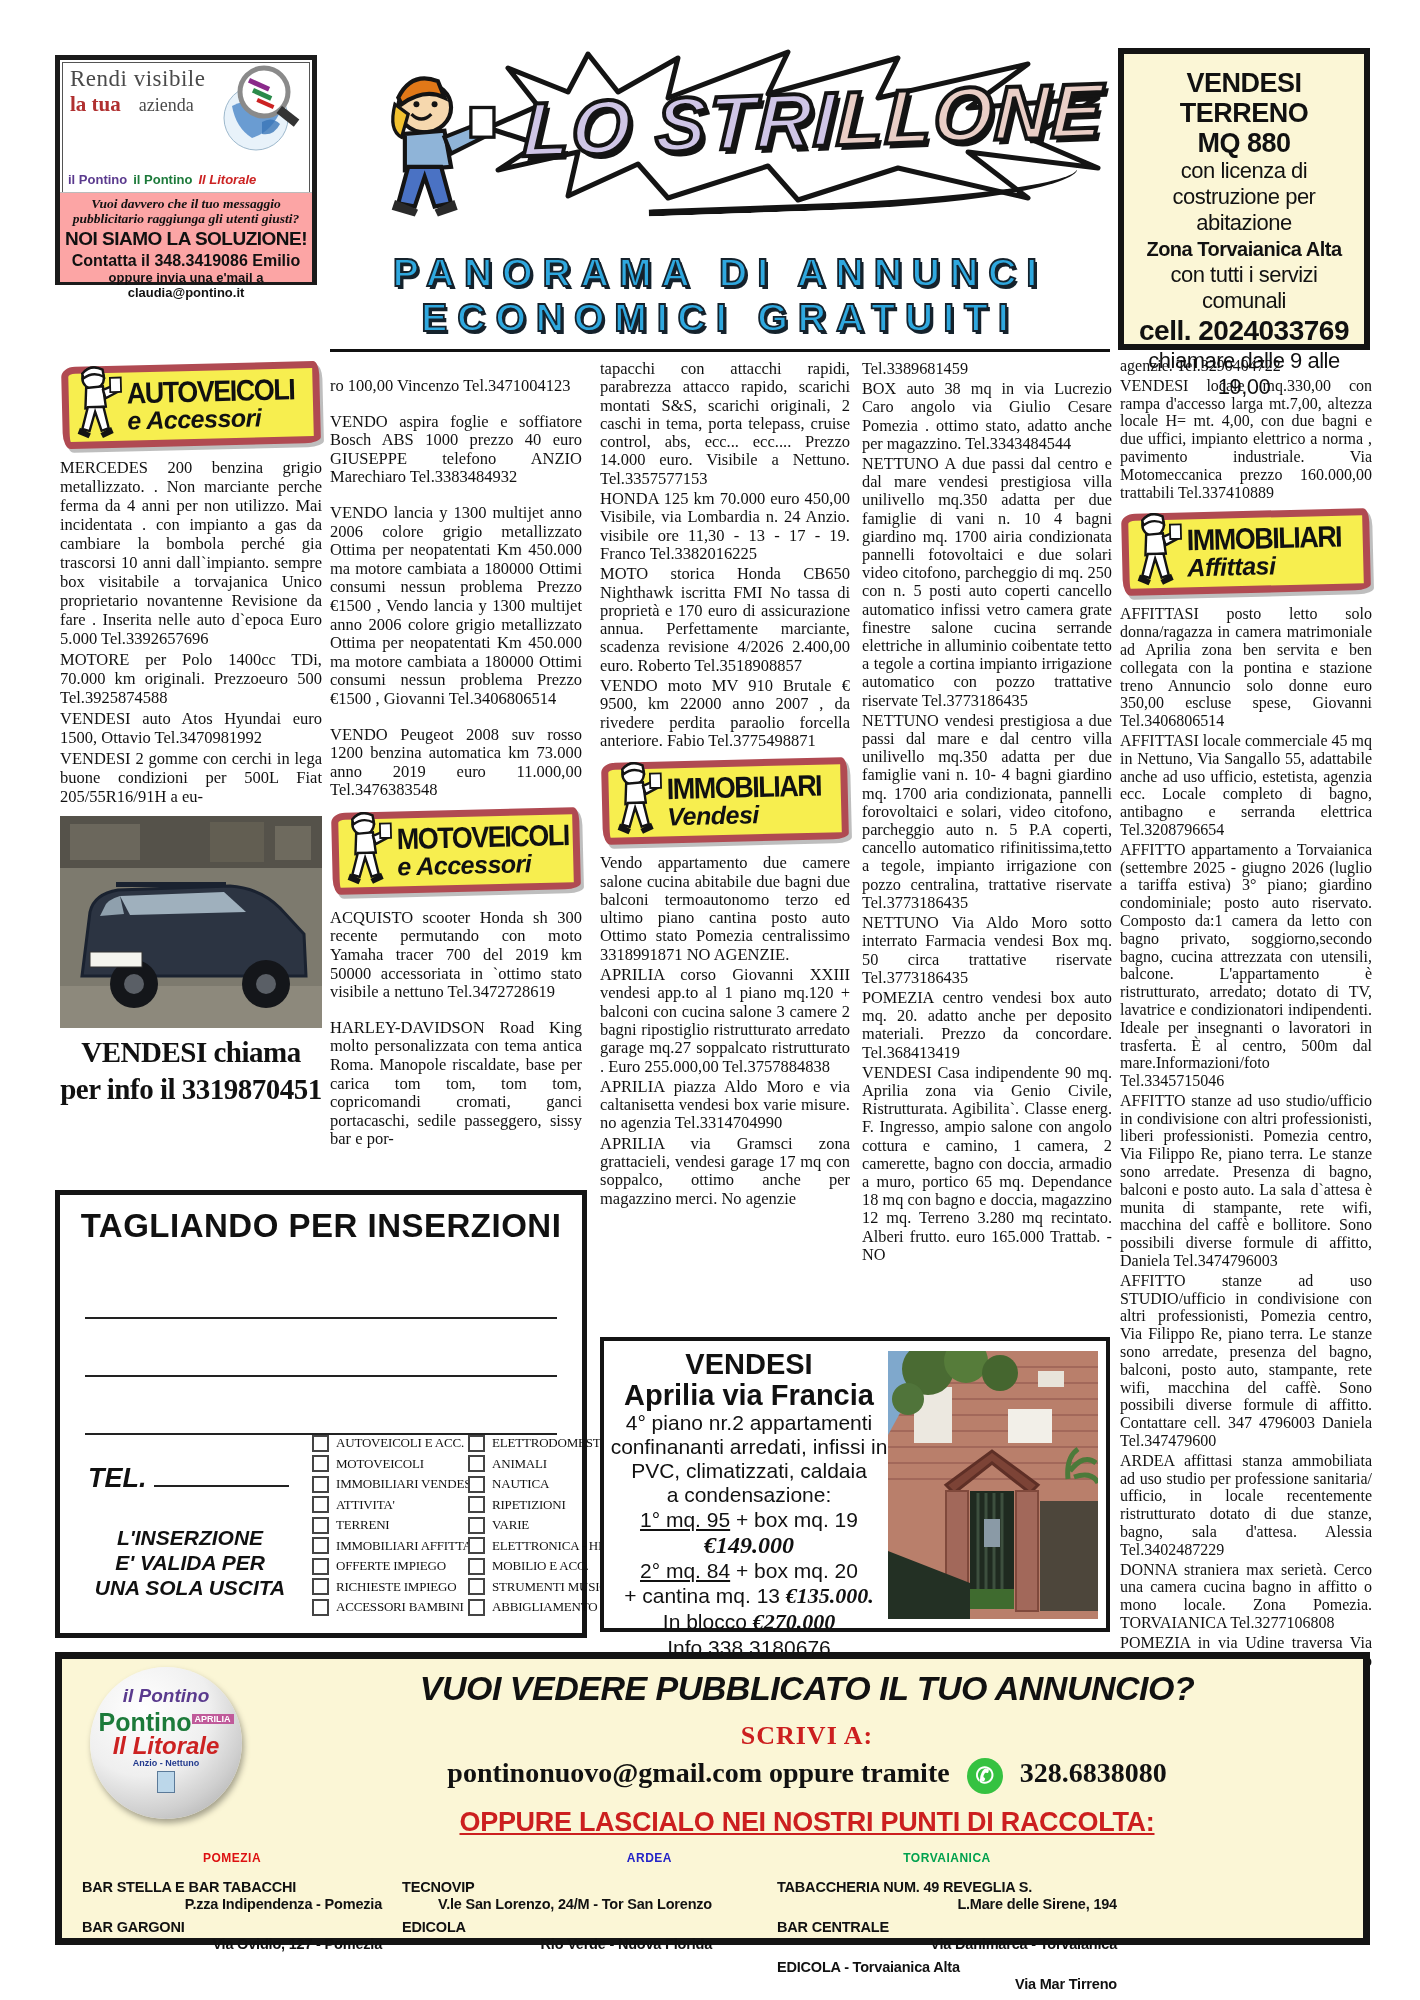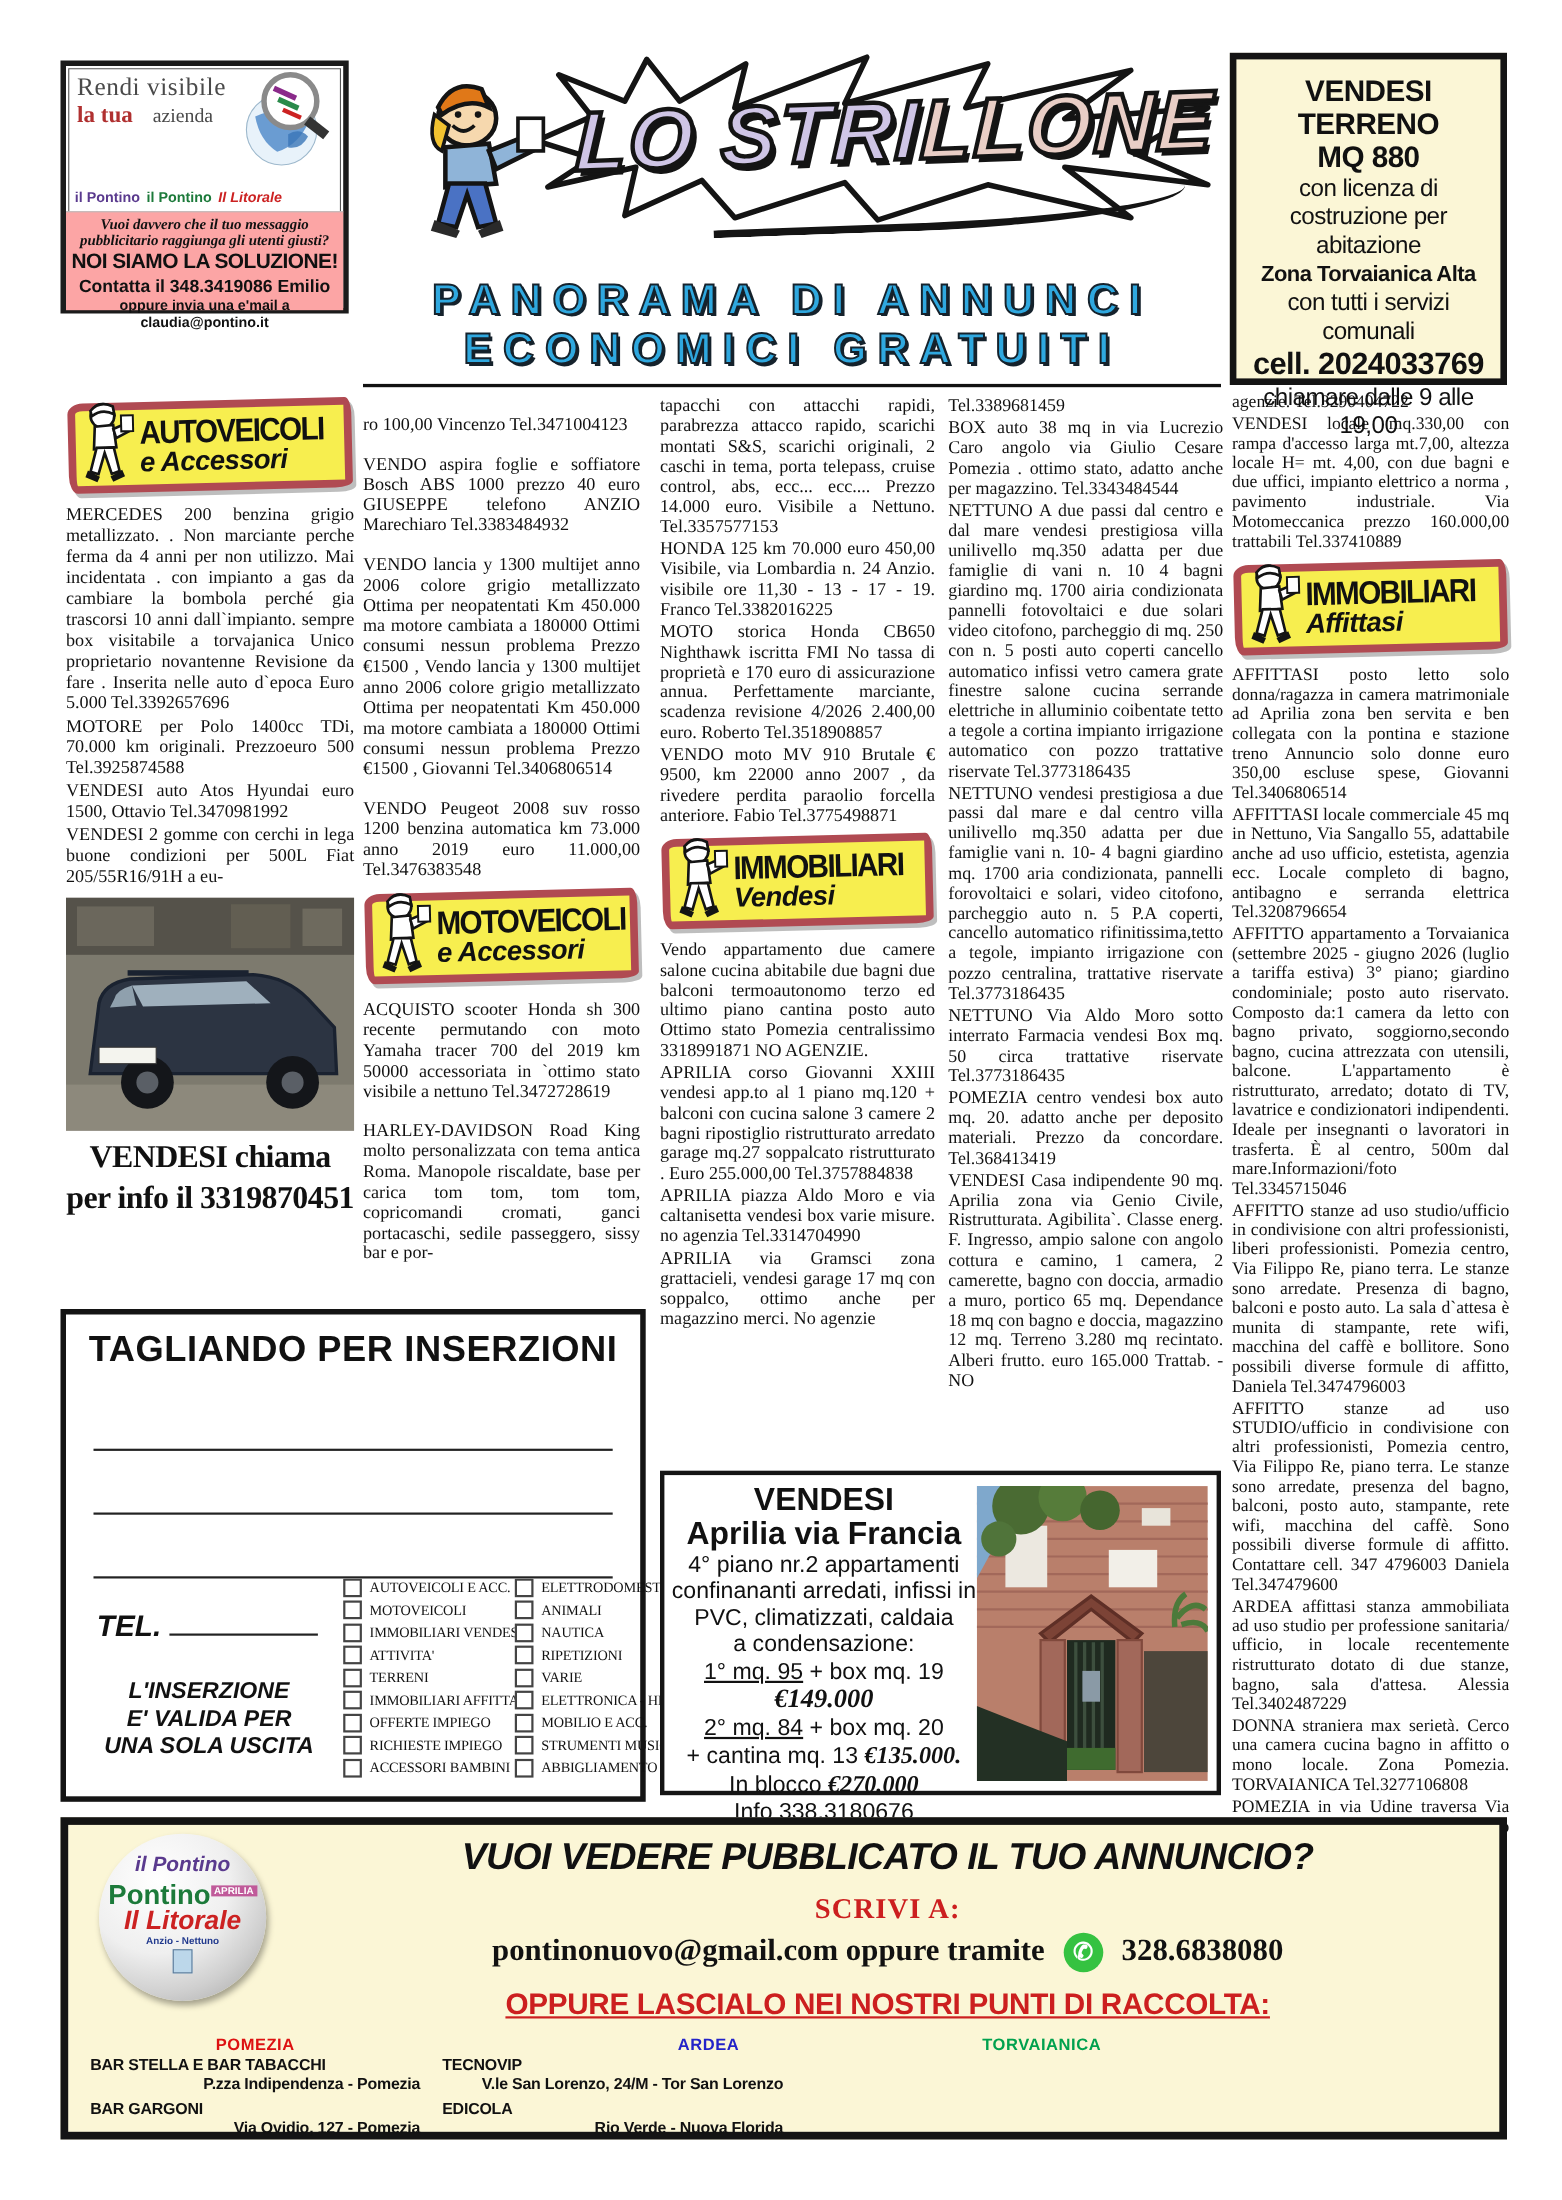--- a/index.html
+++ b/index.html
@@ -104,21 +104,21 @@
   .bn-title{position:absolute;left:195px;top:10px;width:1100px;text-align:center;font-family:"Liberation Sans",sans-serif;font-weight:900;font-style:italic;font-size:34px;letter-spacing:-.5px;}
   .bn-scrivi{position:absolute;left:195px;top:62px;width:1100px;text-align:center;font-weight:bold;font-size:26px;color:#cc1f1f;letter-spacing:1px;}
   .bn-email{position:absolute;left:195px;top:98px;width:1100px;text-align:center;font-weight:bold;font-size:28px;}
   .wa{display:inline-block;width:36px;height:36px;border-radius:50%;background:#35c241;color:#fff;font-size:22px;line-height:36px;text-align:center;vertical-align:middle;margin:0 10px;}
   .wa::before{content:"✆";}
   .bn-raccolta{position:absolute;left:195px;top:148px;width:1100px;text-align:center;font-family:"Liberation Sans",sans-serif;font-weight:900;font-size:27px;color:#cc1f1f;text-decoration:underline;letter-spacing:-.3px;}
   .cp-col{position:absolute;top:192px;font-family:"Liberation Sans",sans-serif;}
   #cp-pomezia{left:20px;width:300px;}
   #cp-ardea{left:340px;width:310px;}
   #cp-torvaianica{left:715px;width:340px;}
-  .cp-head{text-align:center;font-weight:900;font-size:15px;letter-spacing:.5px;margin-bottom:2px;}
+  .cp-head{text-align:center;font-weight:900;font-size:12px;letter-spacing:.5px;margin-bottom:14px;}
   #cp-pomezia .cp-head{color:#dd1111;}
   #cp-ardea .cp-head{color:#2323c8;text-align:right;padding-right:40px;}
   #cp-torvaianica .cp-head{color:#00a14e;}
   .cp-name{font-weight:bold;font-size:14.5px;line-height:17px;letter-spacing:-.2px;}
   .cp-addr{font-weight:bold;font-size:14.5px;line-height:17px;text-align:right;letter-spacing:-.2px;}
   .cp-entry{margin-bottom:6px;}
 </style>
 </head>
 <body>
 
@@ -531,14 +531,28 @@
         <div class="cp-addr">V.le San Lorenzo, 24/M - Tor San Lorenzo</div>
       </div>
         <div class="cp-entry">
         <div class="cp-name">EDICOLA</div>
         <div class="cp-addr">Rio Verde - Nuova Florida</div>
       </div>
       </div>
   </div>
   <div id="cp-torvaianica" class="cp-col">
     <div class="cp-head">TORVAIANICA</div>
+    <div>
+        <div class="cp-entry">
+        <div class="cp-name">TABACCHERIA NUM. 49 REVEGLIA S.</div>
+        <div class="cp-addr">L.Mare delle Sirene, 194</div>
+      </div>
+        <div class="cp-entry">
+        <div class="cp-name">BAR CENTRALE</div>
+        <div class="cp-addr">Via Danimarca  - Torvaianica</div>
+      </div>
+        <div class="cp-entry">
+        <div class="cp-name">EDICOLA - Torvaianica Alta</div>
+        <div class="cp-addr">Via Mar Tirreno</div>
+      </div>
+      </div>
   </div>
 </div>
 
 </body></html>

